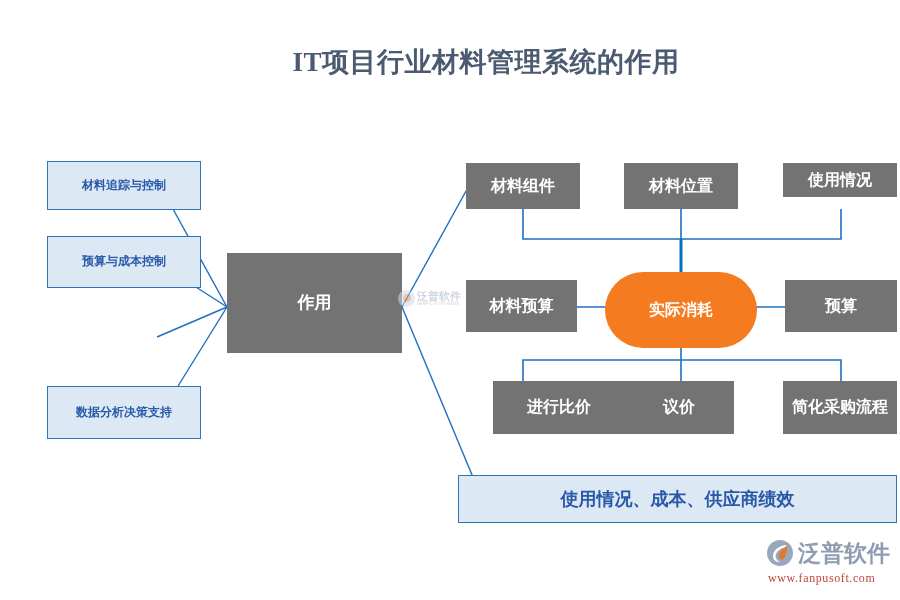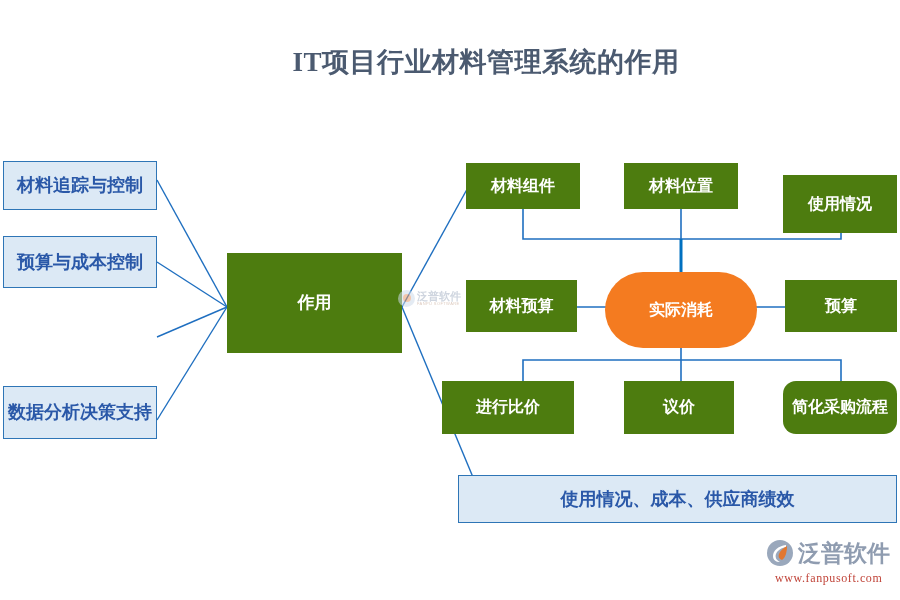--- a/index.html
+++ b/index.html
@@ -47,30 +47,31 @@
     align-items: center;
     justify-content: center;
     text-align: center;
     font-weight: bold;
     line-height: 1.15;
     z-index: 3;
   }
 
   
   .node.solid {
-    background: #4d7c0f;
+    background: #737373;
     color: #ffffff;
     font-size: 16px;
   }
   
   .node.light {
     background: #dce9f5;
     border: 1px solid #2e75b6;
     color: #2a58a8;
-    font-size: 18px;
+    font-size: 12px;
+    margin-left: 44px;
   }
   .node.orange {
     background: #f47b20;
     color: #ffffff;
     font-size: 16px;
     border-radius: 38px;
   }
   .node.banner {
     background: #dce9f5;
     border: 1px solid #2e75b6;
@@ -158,21 +159,21 @@
     color: #8f9cb0;
     line-height: 1;
     white-space: nowrap;
     font-family: "Liberation Sans", "DejaVu Sans", sans-serif;
   }
   .logo-url {
     font-size: 12px;
     color: #c1453a;
     letter-spacing: 0.6px;
     margin-top: 3px;
-    margin-left: 9px;
+    margin-left: 2px;
     white-space: nowrap;
     font-family: "Liberation Serif", "DejaVu Serif", serif;
   }
 </style>
 </head>
 <body>
 
 <div id="canvas">
 
   <svg id="edges" viewBox="0 0 900 600" xmlns="http://www.w3.org/2000/svg">
@@ -214,33 +215,33 @@
 
 
   <div class="node light" style="left:3px; top:386px; width:154px; height:53px;">数据分析决策支持</div>
 
   <div class="node solid center" style="left:227px; top:253px; width:175px; height:100px;">作用</div>
 
   <div class="node solid" style="left:466px; top:163px; width:114px; height:46px;">材料组件</div>
 
   <div class="node solid" style="left:624px; top:163px; width:114px; height:46px;">材料位置</div>
 
-  <div class="node solid" style="left:783px; top:175px; width:114px; height:58px;">使用情况</div>
+  <div class="node solid" style="left:783px; top:163px; width:114px; height:34px;">使用情况</div>
 
   <div class="node orange" style="left:605px; top:272px; width:152px; height:76px;">实际消耗</div>
 
   <div class="node solid" style="left:466px; top:280px; width:111px; height:52px;">材料预算</div>
 
   <div class="node solid" style="left:785px; top:280px; width:112px; height:52px;">预算</div>
 
-  <div class="node solid" style="left:442px; top:381px; width:132px; height:53px;">进行比价</div>
+  <div class="node solid" style="left:493px; top:381px; width:132px; height:53px;">进行比价</div>
 
   <div class="node solid" style="left:624px; top:381px; width:110px; height:53px;">议价</div>
 
-  <div class="node solid" style="left:783px; top:381px; width:114px; height:53px;border-radius:13px;">简化采购流程</div>
+  <div class="node solid" style="left:783px; top:381px; width:114px; height:53px;">简化采购流程</div>
 
   <div class="node banner" style="left:458px; top:475px; width:439px; height:48px;">使用情况、成本、供应商绩效</div>
 
   <div class="watermark">
     <div class="wm-mark"></div>
     <div class="wm-text">
       <div class="wm-cn">泛普软件</div>
       <div class="wm-en">FANPU SOFTWARE</div>
     </div>
   </div>

